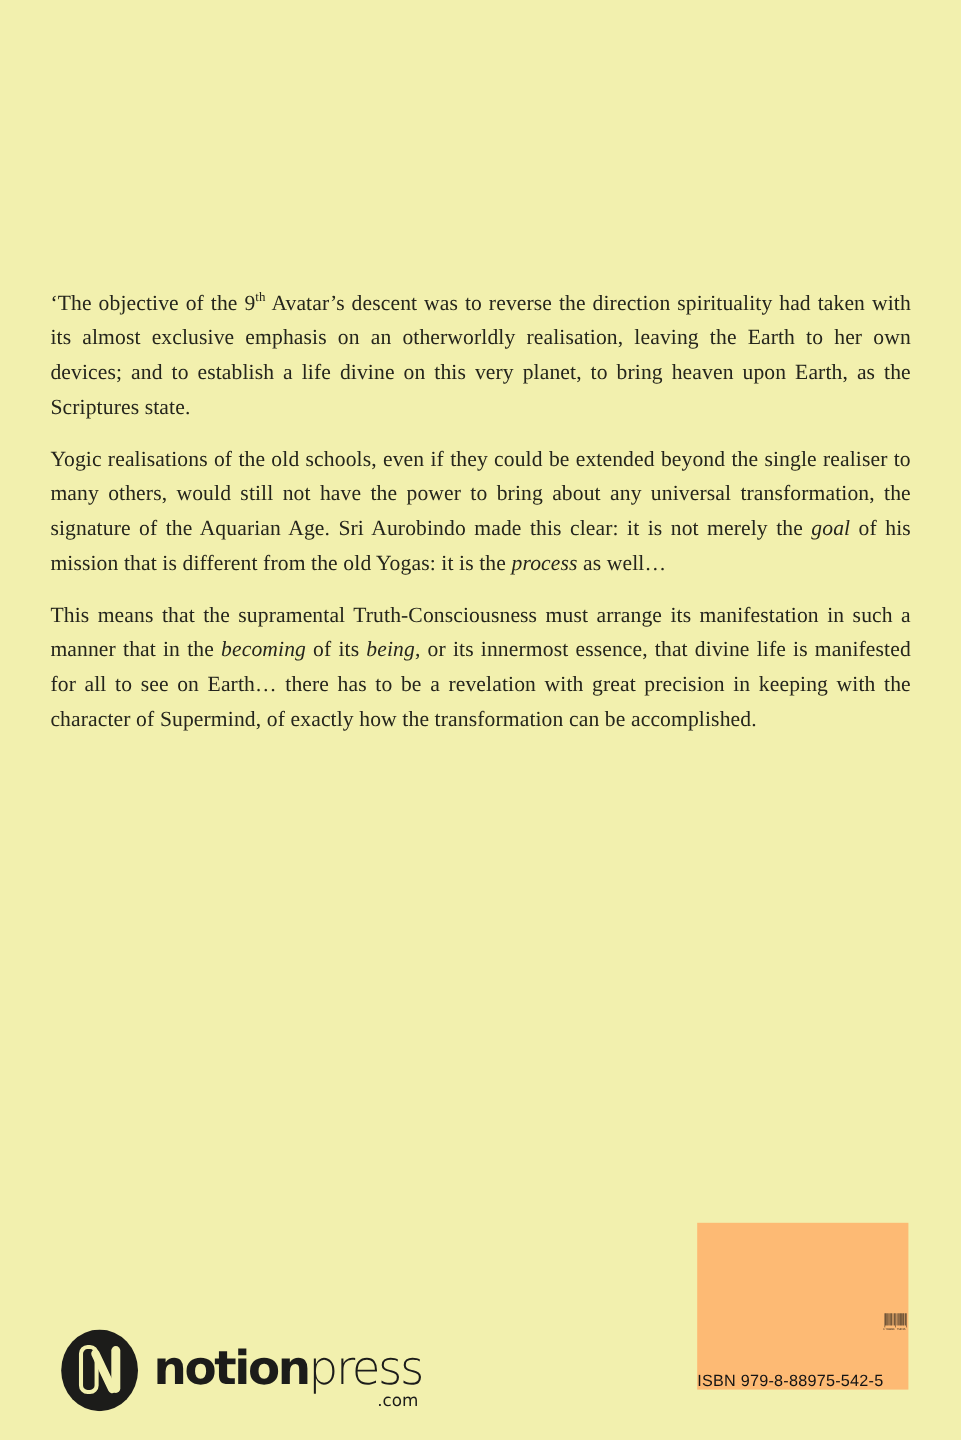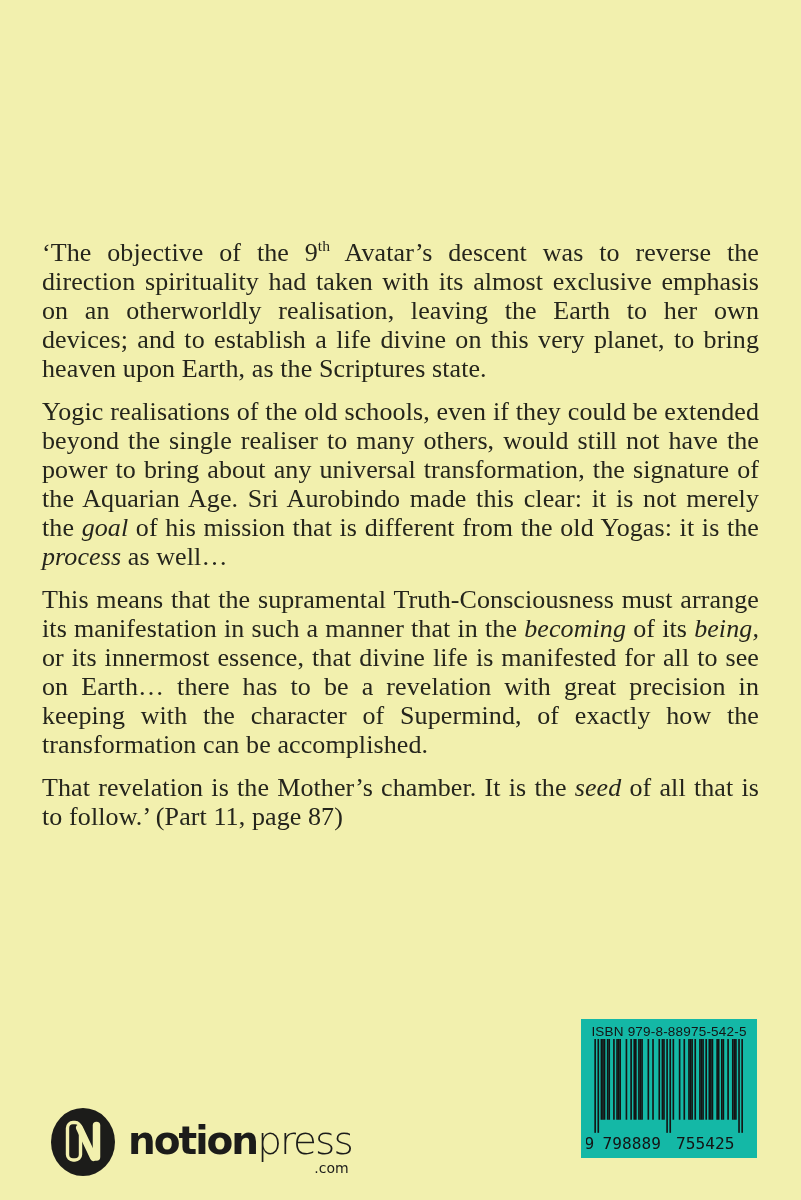--- a/index.html
+++ b/index.html
@@ -15,21 +15,21 @@
     color: var(--fg, #25251c);
     overflow: hidden;
   }
   
   .blurb {
     position: absolute;
     left: 42px; top: 238px; width: 717px;
   }
   .blurb p {
     margin: 0 0 14px 0;
-    font-size: 26px;
+    font-size: 18px;
     line-height: 29px;
     text-align: justify;
     letter-spacing: 0.1px;
   }
   .blurb em { }
   .blurb sup { font-size: 60%; line-height: 0; vertical-align: super; }
   
   .publisher {
     position: absolute;
     left: 50px; top: 1108px;
@@ -53,24 +53,24 @@
     font-size: 14px; font-weight: 400;
     letter-spacing: 0;
     margin-top: 1px; padding-right: 3px;
     line-height: 1;
   }
   
   .barcode-box {
     position: absolute;
     left: 581px; top: 1019px;
     width: 176px; height: 139px;
-    background: #14b8a6;
+    background: #fdba74;
     box-sizing: border-box;
     padding-top: 5px;
-    display: flex; flex-direction: column; align-items: center;
+    display: flex; flex-direction: row; align-items: flex-end;
   }
   .isbn-label {
     font-family: "Liberation Sans", sans-serif;
     font-size: 13.5px; line-height: 15px;
     color: #141414;
     letter-spacing: 0.2px;
     white-space: nowrap;
   }
   .ean { width: 166px; height: 113px; display: block; }
   .bc-digit {
@@ -81,21 +81,20 @@
 </style>
 </head>
 <body>
 
 <div class="cover">
 
   <main class="blurb">
     <p><span>‘The objective of the 9</span><sup>th</sup><span> Avatar’s descent was to reverse the direction spirituality had taken with its almost exclusive emphasis on an otherworldly realisation, leaving the Earth to her own devices; and to establish a life divine on this very planet, to bring heaven upon Earth, as the Scriptures state.</span></p>
     <p><span>Yogic realisations of the old schools, even if they could be extended beyond the single realiser to many others, would still not have the power to bring about any universal transformation, the signature of the Aquarian Age. Sri Aurobindo made this clear: it is not merely the </span><em>goal</em><span> of his mission that is different from the old Yogas: it is the </span><em>process</em><span> as well…</span></p>
     <p><span>This means that the supramental Truth-Consciousness must arrange its manifestation in such a manner that in the </span><em>becoming</em><span> of its </span><em>being,</em><span> or its innermost essence, that divine life is manifested for all to see on Earth… there has to be a revelation with great precision in keeping with the character of Supermind, of exactly how the transformation can be accomplished.</span></p>
-    <p><span>That revelation is the Mother’s chamber. It is the </span><em>seed</em><span> of all that is to follow.’ (Part 11, page 87)</span></p>
   </main>
 
   <div class="publisher">
     <svg class="n-icon" viewBox="0 0 68 68" aria-hidden="true">
       <ellipse cx="33" cy="34" rx="32" ry="34" fill="#1c1c1a"></ellipse>
       <rect x="17.5" y="14.5" width="13" height="37.5" rx="5.5" fill="none" stroke="#f2f0ae" stroke-width="3.4"></rect>
       <path d="M29.5 20 L43.5 49.5" stroke="#f2f0ae" stroke-width="7" stroke-linecap="round" fill="none"></path>
       <path d="M46.5 17.5 L46.5 49" stroke="#f2f0ae" stroke-width="7.5" stroke-linecap="round" fill="none"></path>
     </svg>
     <div class="wordmark">

